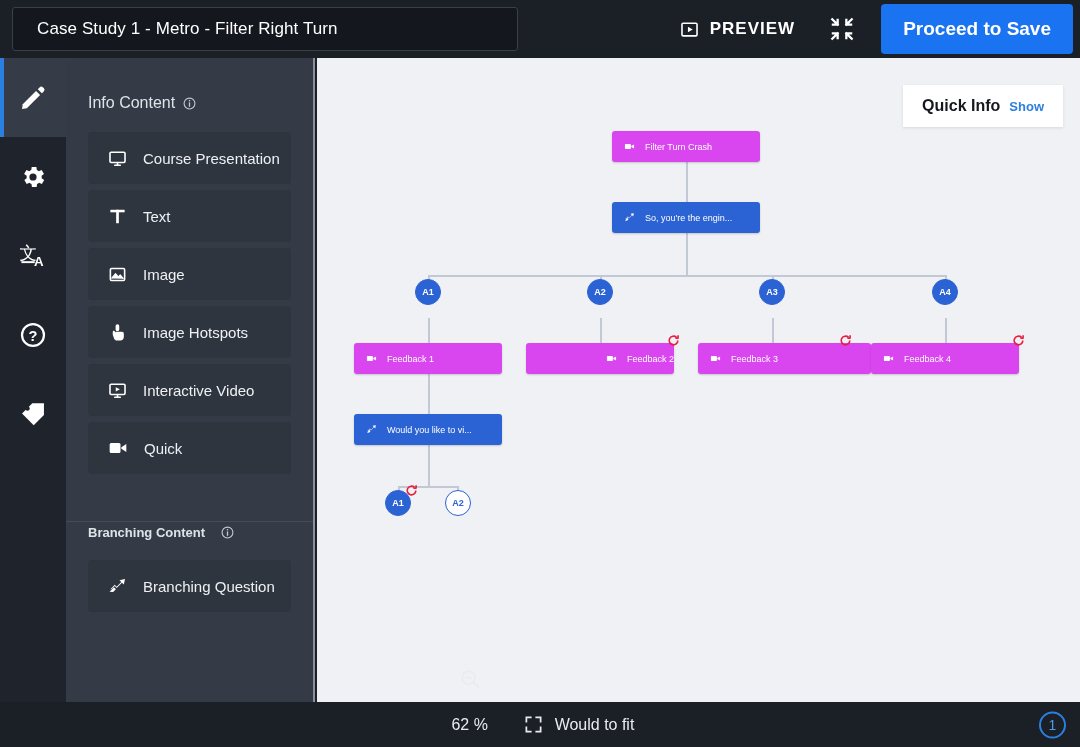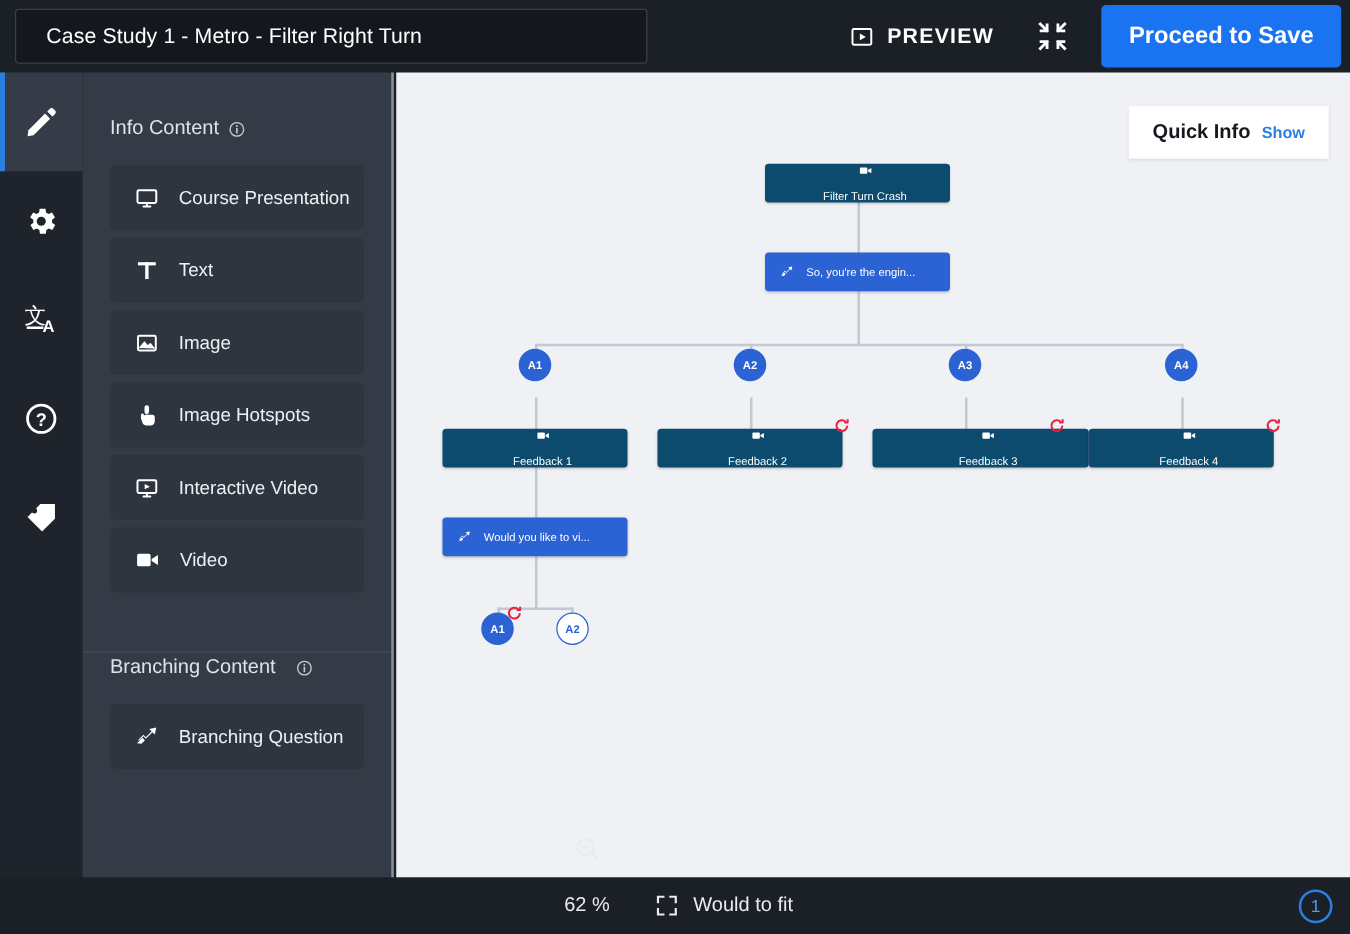--- a/index.html
+++ b/index.html
@@ -95,22 +95,23 @@
     padding-left: 20px;
     color: #eef0f3; font-size: 15px;
     cursor: pointer;
   }
   .panel-div {
     position: absolute; left: 0; right: 0; top: 463px; height: 1px;
     background: #454d59;
   }
   .panel-head2 {
     display: flex; align-items: center; gap: 16px;
-    color: #dfe3e8; font-size: 16px;
+    color: #dfe3e8; font-size: 13px;
     padding: 45px 0 0 22px;
+    font-weight: bold;
   }
 
   
   .canvas {
     position: absolute; left: 317px; top: 58px; right: 0; bottom: 45px;
     background: #f0f1f5;
     overflow: hidden;
   }
   .quickinfo {
     position: absolute; right: 17px; top: 27px;
@@ -132,21 +133,21 @@
     height: 31px;
     border-radius: 3px;
     display: flex; align-items: center; gap: 10px;
     padding-left: 12px;
     font-size: 9px;
     color: #ffffff;
     cursor: pointer;
     white-space: nowrap; overflow: hidden;
     box-shadow: 0 1px 2px rgba(0,0,0,.18);
   }
-  .node.dark { background: #0c4a6e; flex-direction: column; }
+  .node.dark { background: #d946ef; }
   .node.blue { background: #2b62d4; }
 
   .circ {
     position: absolute;
     width: 26px; height: 26px; border-radius: 50%;
     display: flex; align-items: center; justify-content: center;
     font-size: 9px; font-weight: bold;
     cursor: pointer;
   }
   .circ.filled { background: #2b62d4; color: #ffffff; border: 1.5px solid #2b62d4; }
@@ -328,21 +329,21 @@
         <span>Interactive Video</span>
       </div>
 
       <div class="panel-card">
         <span class="ico">
           <svg width="20" height="20" viewBox="0 0 24 24" fill="#ffffff">
             <rect x="2" y="6" width="13" height="12" rx="1.8"></rect>
             <path d="M16 11 L22 7.2 V16.8 L16 13 Z"></path>
           </svg>
         </span>
-        <span>Video</span>
+        <span>Quick</span>
       </div>
     </div>
 
     <div class="panel-div"></div>
 
     <div class="panel-head2">
       <span>Branching Content</span>
       <span class="ico">
         <svg width="13" height="13" viewBox="0 0 24 24">
           <circle cx="12" cy="12" r="10" fill="none" stroke="#c6cbd3" stroke-width="2"></circle>

